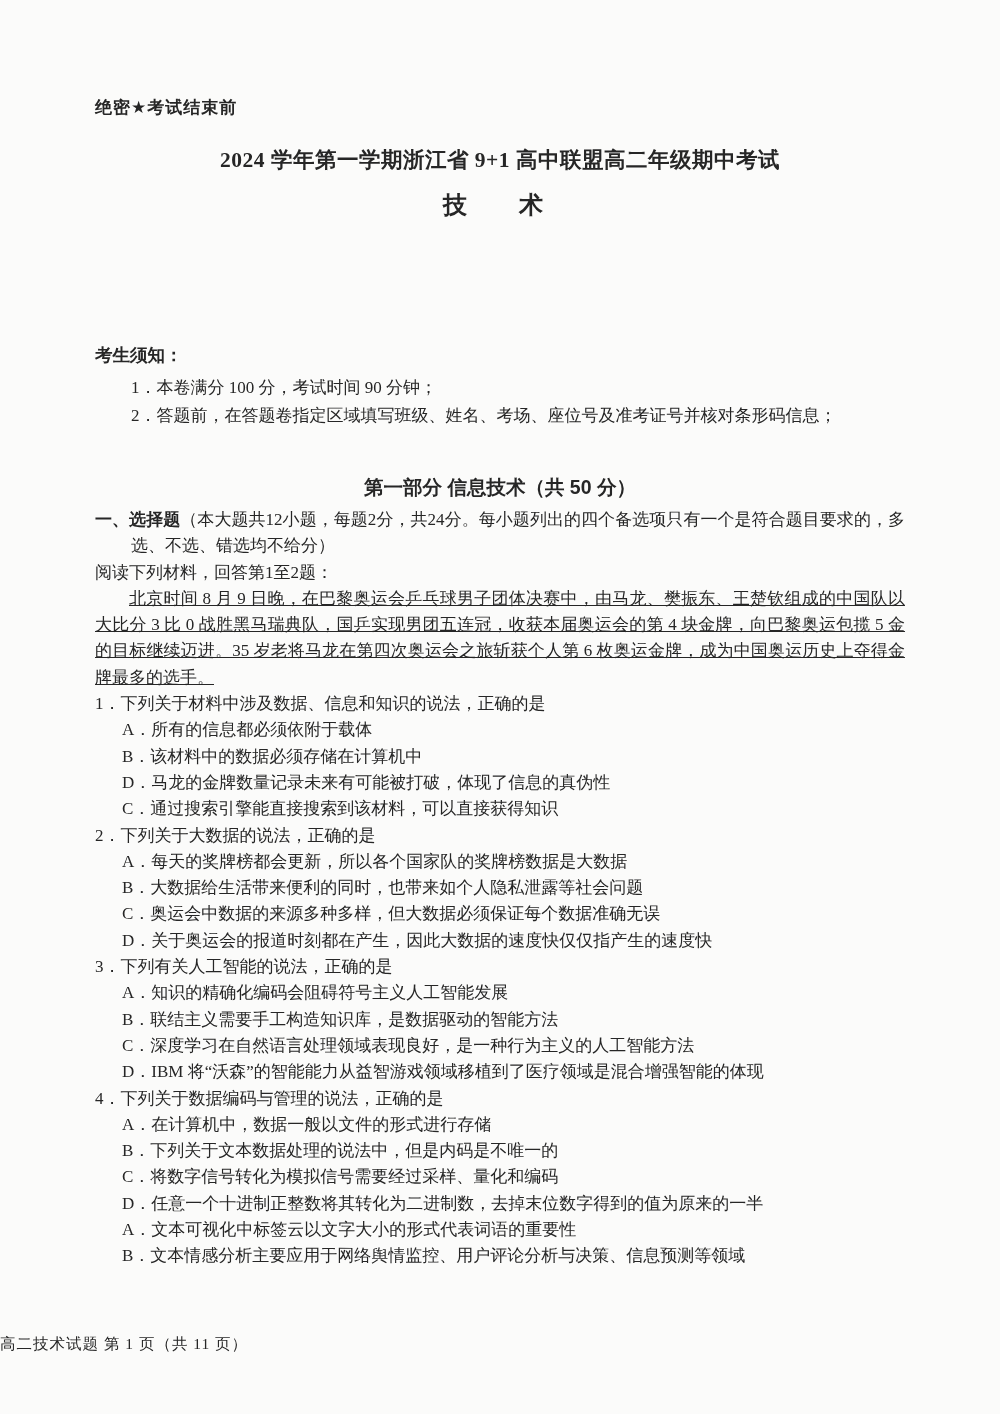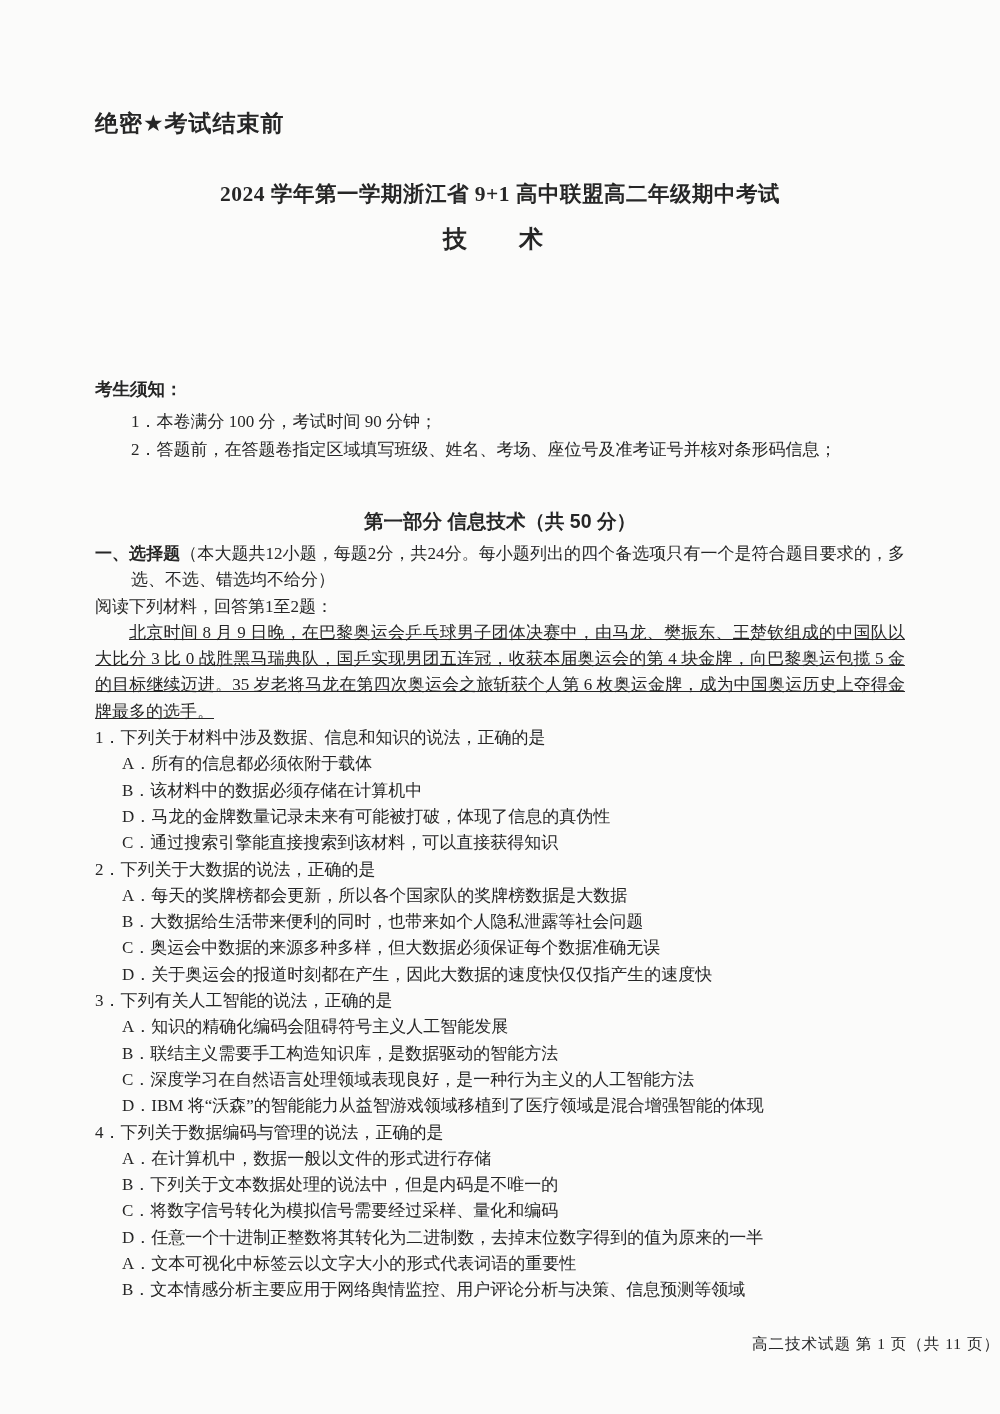--- a/index.html
+++ b/index.html
@@ -12,26 +12,25 @@
     color: #262626;
   }
   .page {
     width: 1000px; height: 1414px;
     padding: 96px 95px 0 95px;
     position: relative;
   }
   .security-label {
     font-family: "Liberation Sans", "DejaVu Sans", sans-serif;
     font-weight: bold;
-    font-size: 23px;
+    font-size: 17px;
     letter-spacing: 1px;
-    margin-top: 12px;
   }
   .exam-title {
-    margin-top: 40px;
+    margin-top: 26px;
     text-align: center;
     font-weight: bold;
     font-size: 21.5px;
     letter-spacing: 0.5px;
   }
   .subject-title {
     margin-top: 15px;
     text-align: center;
     font-weight: bold;
     font-size: 24px;
@@ -84,21 +83,21 @@
   .emph {
     -webkit-text-emphasis: filled dot #262626;
     text-emphasis: filled dot #262626;
     -webkit-text-emphasis-position: under right;
     text-emphasis-position: under right;
   }
   .page-footer {
     position: absolute;
     top: 1334px;
     left: 0; right: 0;
-    text-align: right;
+    text-align: left;
     font-size: 15.5px;
     letter-spacing: 1px;
   }
 </style>
 </head>
 <body>
 
 <div class="page">
 
   <div class="security-label">绝密★考试结束前</div>

